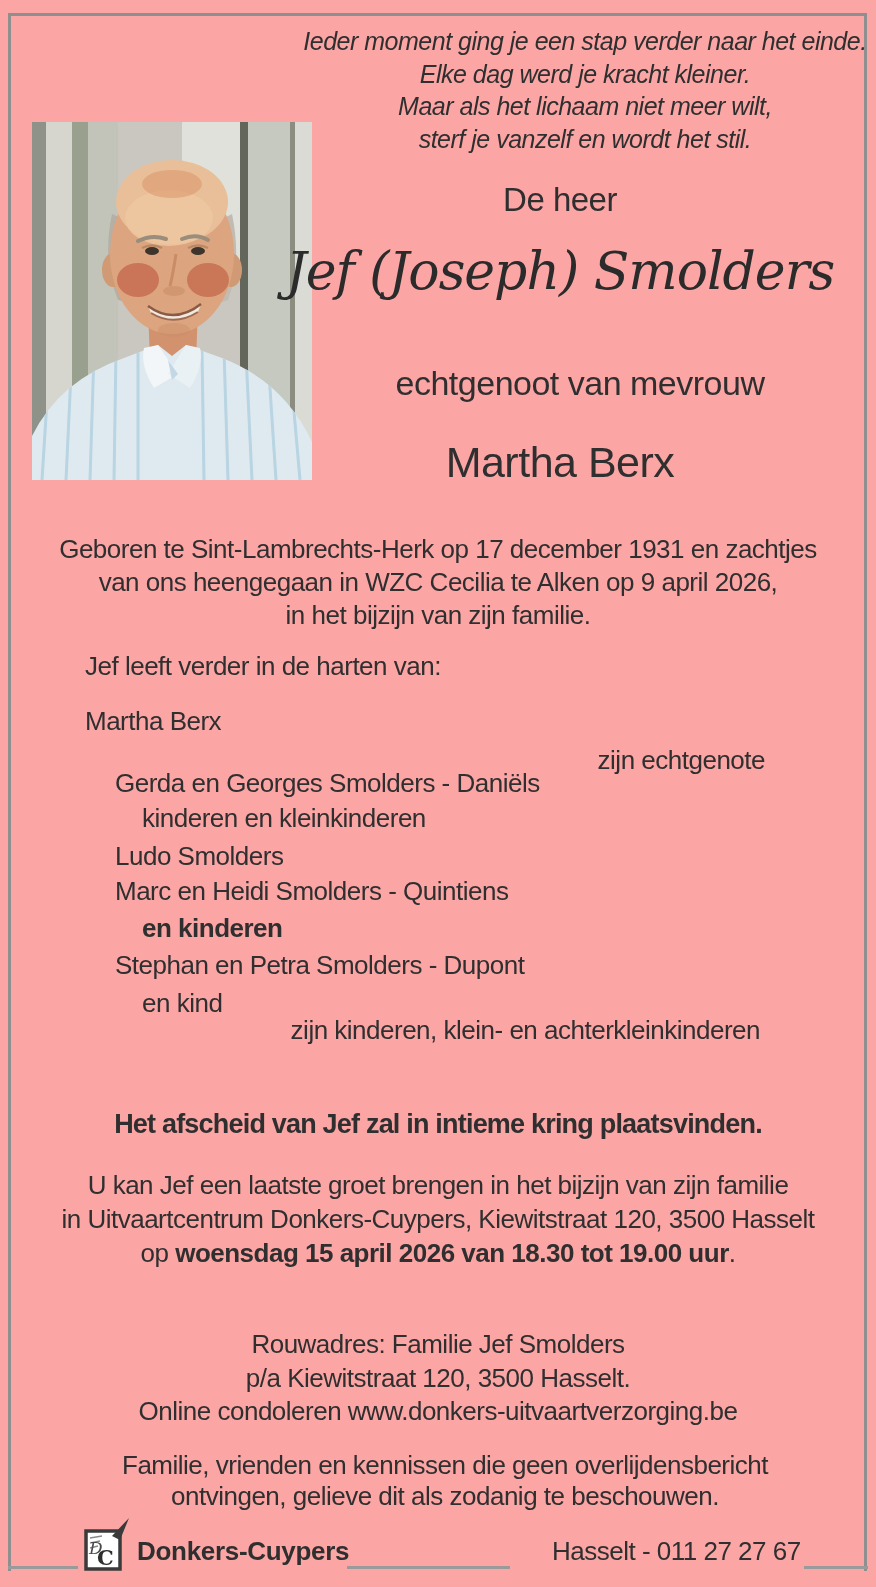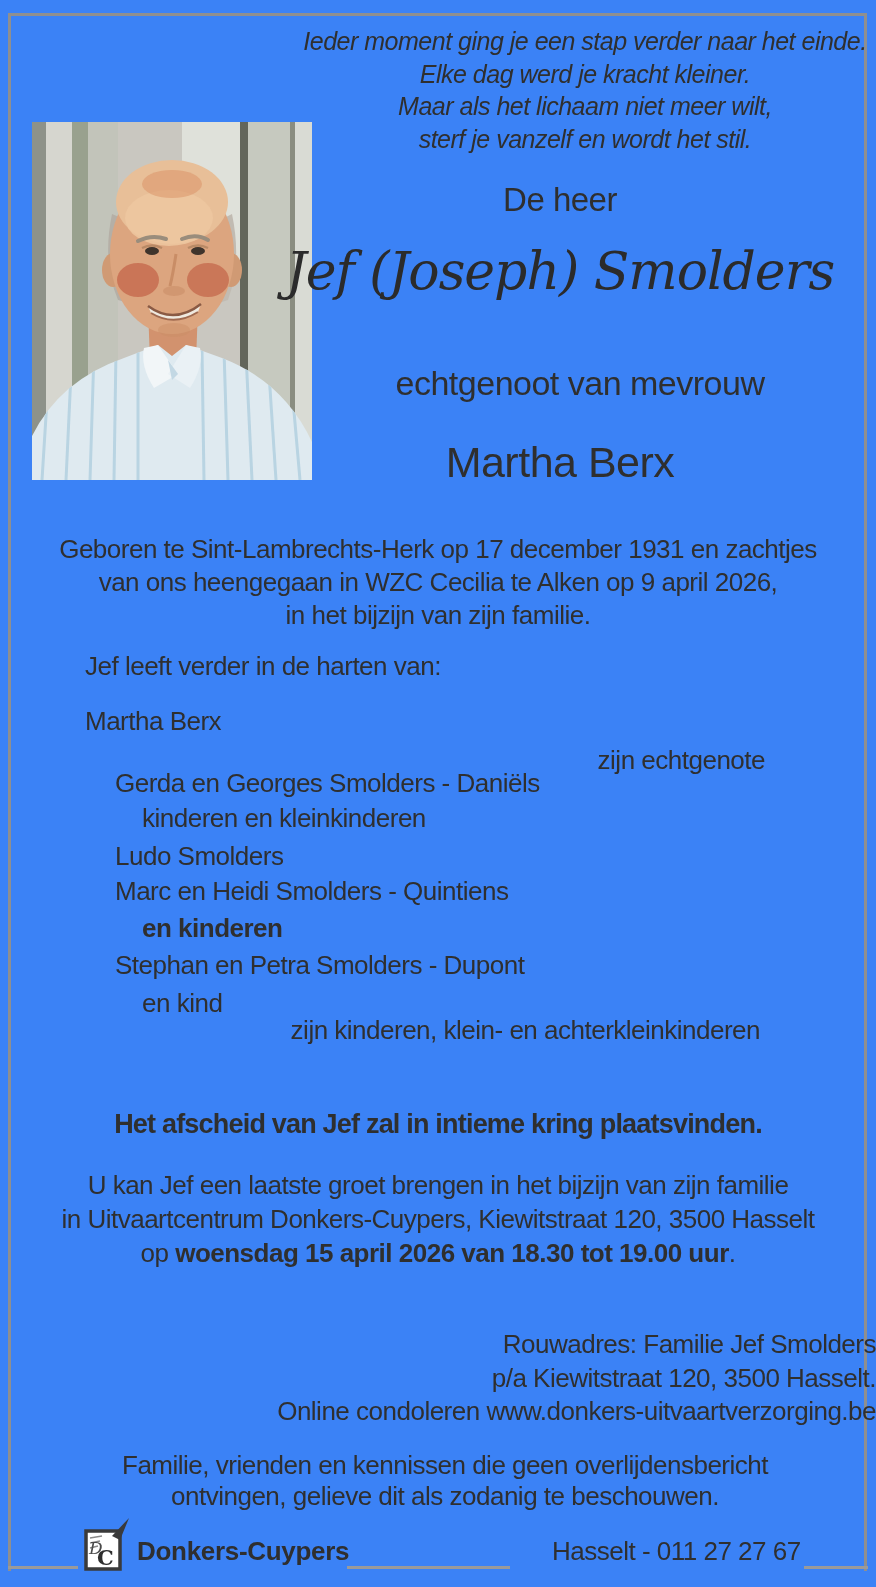--- a/index.html
+++ b/index.html
@@ -1,18 +1,18 @@
 <!DOCTYPE html>
 <html><head>
 <meta charset="utf-8">
 <style>
   html,body { margin:0; padding:0; background:#e9e9e9; }
   .page {
     position:relative; width:876px; height:1587px; margin:0 auto;
-    background:#3b82f6; overflow:hidden;
+    background:#fca5a5; overflow:hidden;
     font-family:"Liberation Sans", sans-serif; color:#2f2f2f;
   }
   .frame {
     position:absolute; left:8px; top:13px; right:9px; bottom:16px;
     border:3px solid #8f8f8f; border-bottom:none;
   }
   .bseg { position:absolute; height:3px; background:#9a9a9a; top:1566px; }
   .line { position:absolute; white-space:nowrap; letter-spacing:-0.5px; }
   .center { left:0; width:876px; text-align:center; }
   .poem {
@@ -29,21 +29,21 @@
     color:#2b2b2b;
   }
   .relation { top:364px; font-size:34px;margin-left:20px; }
   .spousetitle { top:438px; font-size:43px; letter-spacing:-0.5px; }
   .body26 { font-size:26px; }
   .block { position:absolute; white-space:nowrap; letter-spacing:-0.5px; }
   .lifeblock { left:0; top:533px; width:876px; text-align:center; font-size:26px; line-height:33px; }
   .rightalign { text-align:right; }
   .boldline { font-weight:bold; font-size:27px; letter-spacing:-0.8px; }
   .greetblock { left:0; top:1168px; width:876px; text-align:center; font-size:26px; line-height:34px; }
-  .mournblock { left:0; top:1328px; width:876px; text-align:right; font-size:26px; line-height:33.5px; }
+  .mournblock { left:0; top:1328px; width:876px; text-align:center; font-size:26px; line-height:33.5px; }
   .noticeblock { left:7px; top:1450px; width:876px; text-align:center; font-size:26px; line-height:31px; }
   .footer-name { top:1536px; left:137px; font-size:26px; font-weight:bold; letter-spacing:-0.3px; }
   .footer-phone { top:1536px; left:552px; font-size:26px; }
   .fdiv { position:absolute; top:1566px; left:347px; width:163px; height:3px; background:#9a9a9a; }
   b { letter-spacing:-0.5px; }
 </style>
 </head>
 <body>
 
 <div class="page">

